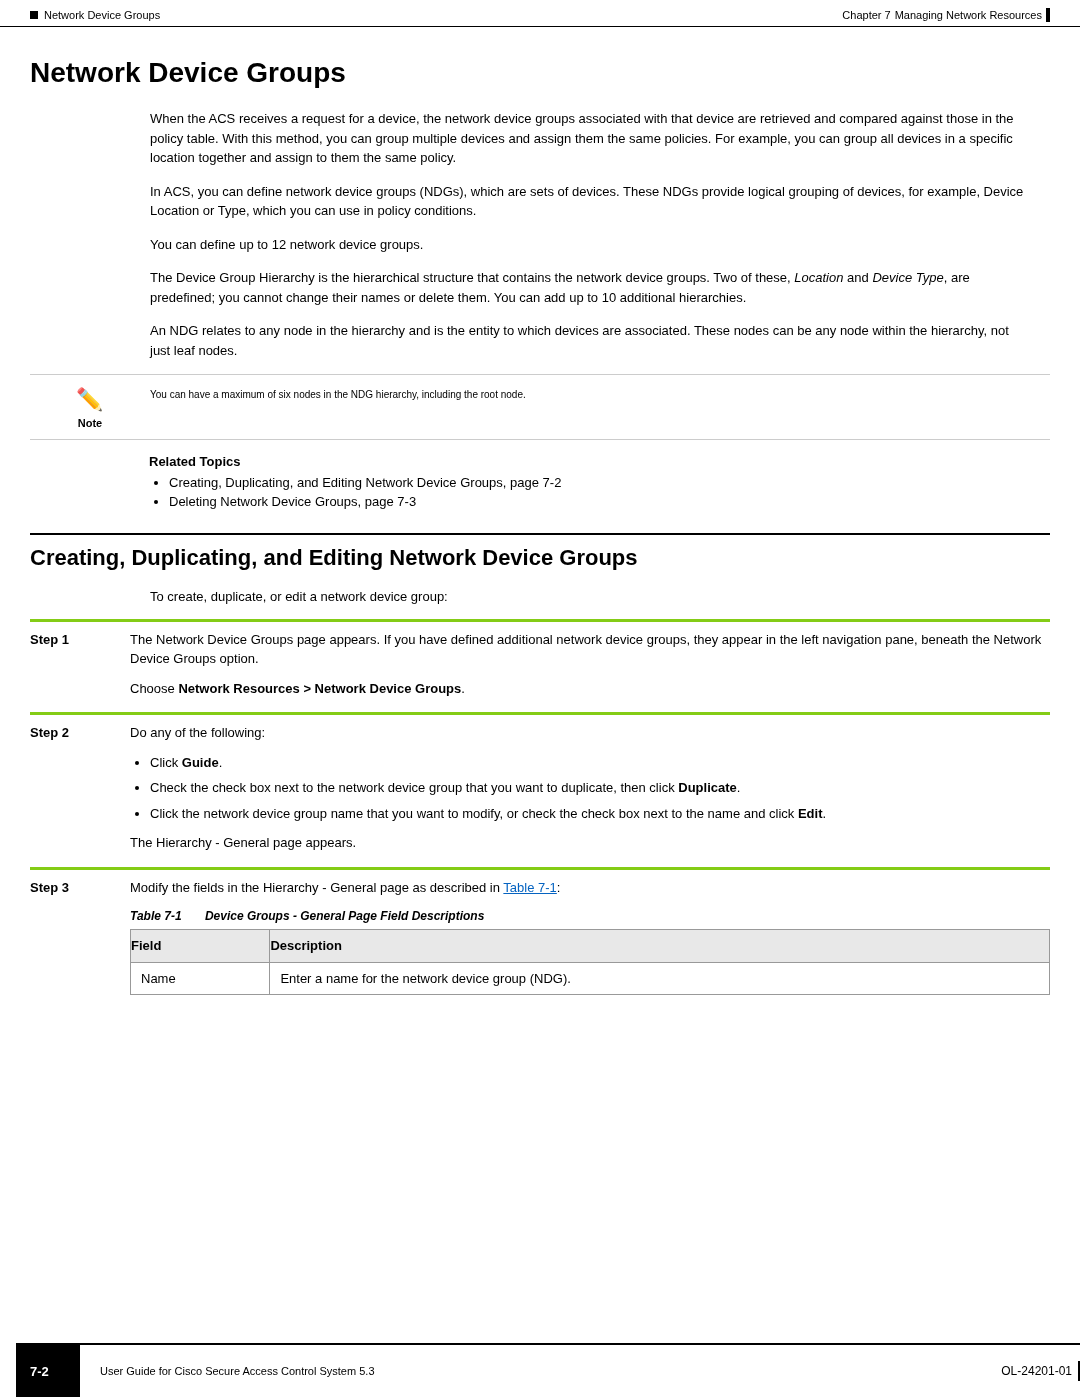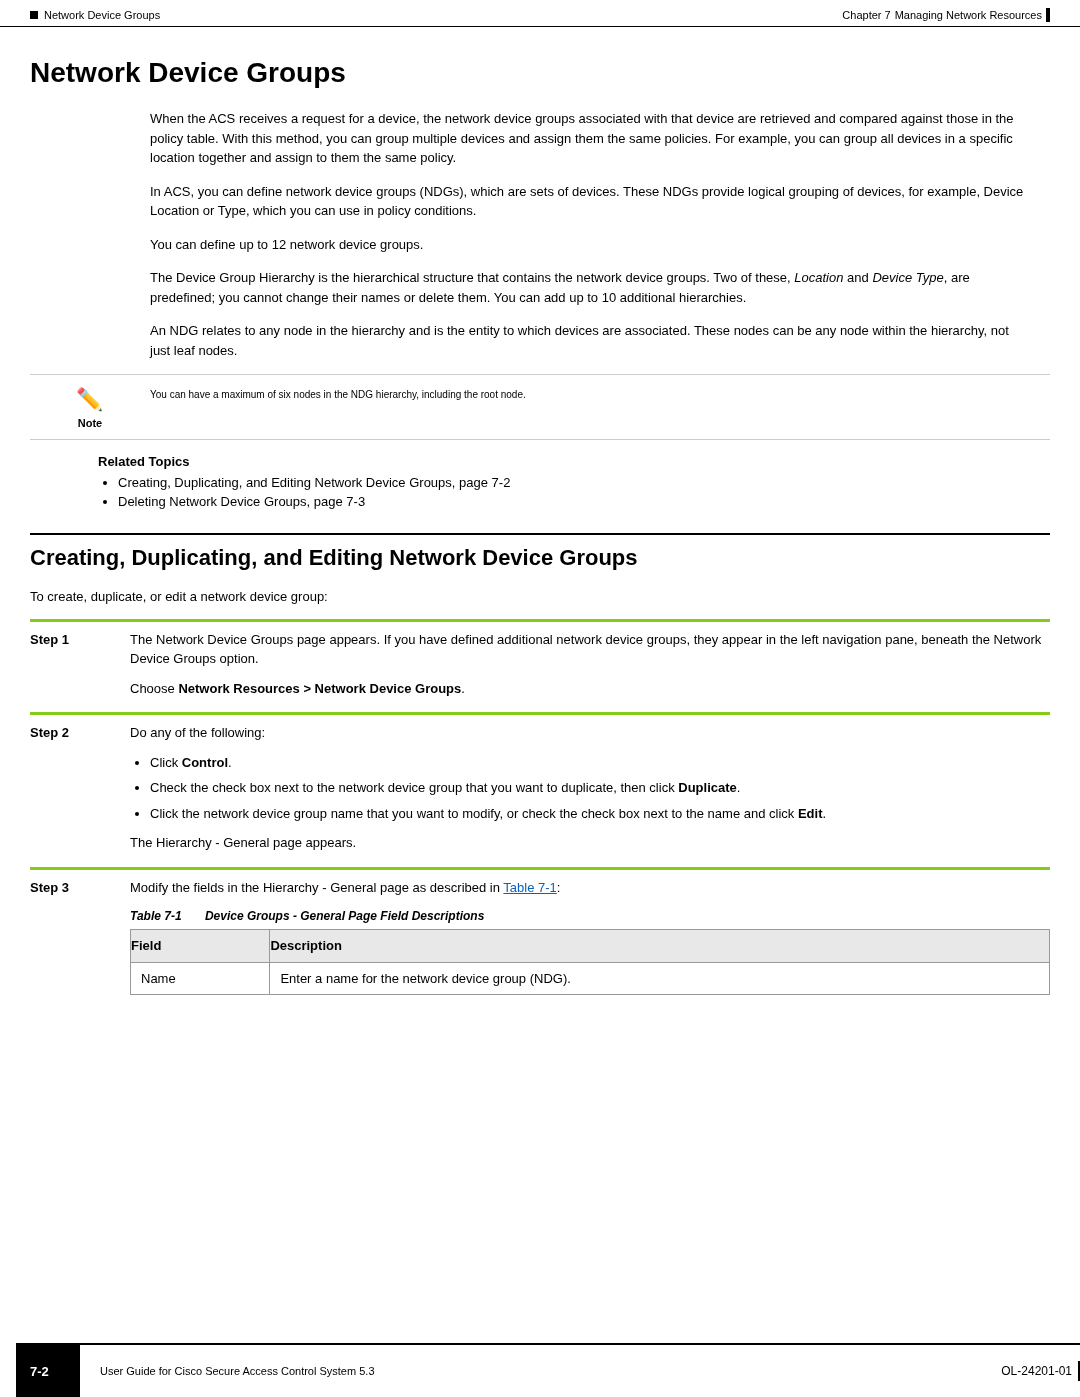--- a/index.html
+++ b/index.html
@@ -100,21 +100,21 @@
     }
     .note-text {
       flex: 1;
       font-size: 10px;
       line-height: 1.5;
       padding-top: 2px;
     }
 
     
     .related-topics {
-      margin-left: 68px;
+      margin-left: 119px;
       margin-bottom: 24px;
     }
     .related-topics-title {
       font-weight: bold;
       font-size: 13px;
       margin-bottom: 6px;
     }
     .related-topics ul {
       list-style: disc;
       margin-left: 20px;
@@ -133,20 +133,21 @@
       font-size: 22px;
       font-weight: bold;
       margin-bottom: 16px;
       margin-top: 10px;
       border-top: 2px solid #000;
       padding-top: 10px;
     }
 
     
     .steps-intro {
+      margin-left: 120px;
       margin-bottom: 12px;
       font-size: 13px;
       line-height: 1.5;
     }
 
     .step-row {
       display: flex;
       align-items: flex-start;
       margin-bottom: 0;
       border-top: 3px solid #84cc16;
@@ -337,21 +338,21 @@
     </div>
   </div>
 
   <div class="step-row">
     <div class="step-label">
       <span class="step-number">Step 2</span>
     </div>
     <div class="step-content">
       <p>Do any of the following:</p>
       <ul>
-        <li>Click <strong>Control</strong>.</li>
+        <li>Click <strong>Guide</strong>.</li>
         <li>Check the check box next to the network device group that you want to duplicate, then click <strong>Duplicate</strong>.</li>
         <li>Click the network device group name that you want to modify, or check the check box next to the name and click <strong>Edit</strong>.</li>
       </ul>
       <p>The Hierarchy - General page appears.</p>
     </div>
   </div>
 
   <div class="step-row">
     <div class="step-label">
       <span class="step-number">Step 3</span>

